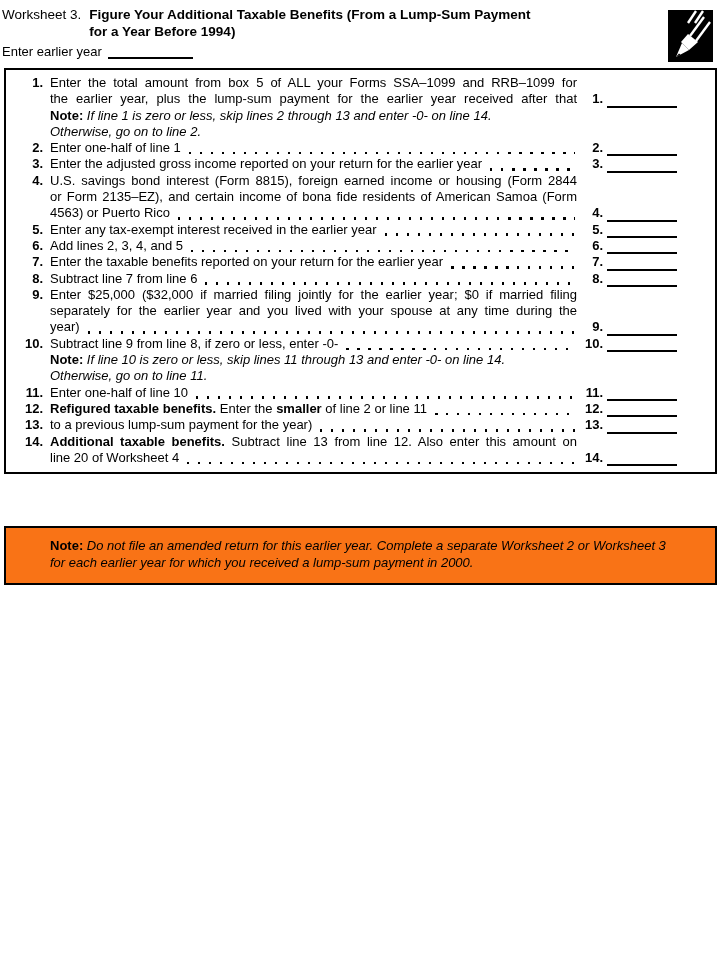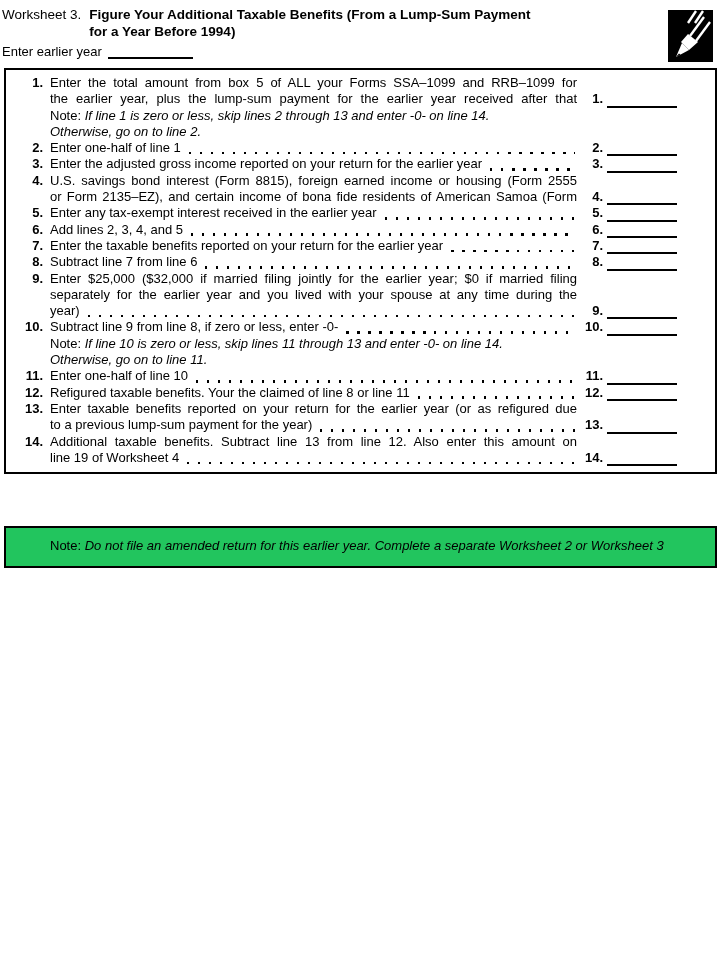--- a/index.html
+++ b/index.html
@@ -31,29 +31,29 @@
   .tline.lastline { display:flex; }
   .tline.lastline .ltxt { white-space:nowrap; }
   .dots {
     flex:1; height:2.5px; align-self:flex-end; margin:0 2px 2px 8px; min-width:12px;
     background-image:repeating-linear-gradient(to right, #000 0px, #000 2.5px, transparent 2.5px, transparent 11px);
   }
   .ans { align-self:end; display:flex; align-items:flex-end; line-height:16.3px; }
   .anum { font-weight:bold; width:26px; text-align:right; }
   .blankline { width:70px; border-bottom:2.5px solid #000; height:14px; margin-left:4px; }
   .seg-n { font-weight:normal; font-style:normal; }
-  .seg-b { font-weight:normal; font-style:normal; }
+  .seg-b { font-weight:bold; font-style:normal; }
   .seg-i { font-style:italic; }
   .noterow .txt { font-style:normal; }
 
   
   .note-box {
     position:absolute; top:526px; left:4px; width:713px;
     border:2.5px solid #000; padding:9px 18px 12px 44px;
-    line-height:17px; background:#22c55e;
+    line-height:17px; background:#f97316;
   }
 </style>
 </head>
 <body>
 
 <div class="header">
   <span class="ws-label">Worksheet 3.</span>
   <span class="ws-title">
     <span>Figure Your Additional Taxable Benefits (From a Lump-Sum Payment</span><br>
     <span>for a Year Before 1994)</span>
@@ -121,22 +121,26 @@
           </div>
         </div>
         <div class="ans">
           <span class="anum">3.</span>
           <span class="blankline"></span>
         </div>
       </div>
       <div class="row">
         <div class="num">4.</div>
         <div class="txt">
-          <div class="tline just"><span class="seg-n">U.S. savings bond interest (Form 8815), foreign earned income or housing (Form 2555</span></div>
+          <div class="tline just"><span class="seg-n">U.S. savings bond interest (Form 8815), foreign earned income or housing (Form 2844</span></div>
           <div class="tline just"><span class="seg-n">or Form 2135–EZ), and certain income of bona fide residents of American Samoa (Form</span></div>
+          <div class="tline lastline">
+            <span class="ltxt"><span class="seg-n">4563) or Puerto Rico</span></span>
+            <span class="dots"></span>
+          </div>
         </div>
         <div class="ans">
           <span class="anum">4.</span>
           <span class="blankline"></span>
         </div>
       </div>
       <div class="row">
         <div class="num">5.</div>
         <div class="txt">
           <div class="tline lastline">
@@ -234,57 +238,57 @@
         </div>
         <div class="ans">
           <span class="anum">11.</span>
           <span class="blankline"></span>
         </div>
       </div>
       <div class="row">
         <div class="num">12.</div>
         <div class="txt">
           <div class="tline lastline">
-            <span class="ltxt"><span class="seg-b">Refigured taxable benefits.</span><span class="seg-n"> Your the </span><span class="seg-b">claimed</span><span class="seg-n"> of line 8 or line 11</span></span>
+            <span class="ltxt"><span class="seg-b">Refigured taxable benefits.</span><span class="seg-n"> Enter the </span><span class="seg-b">smaller</span><span class="seg-n"> of line 2 or line 11</span></span>
             <span class="dots"></span>
           </div>
         </div>
         <div class="ans">
           <span class="anum">12.</span>
           <span class="blankline"></span>
         </div>
       </div>
       <div class="row">
         <div class="num">13.</div>
         <div class="txt">
-          <div class="tline just"><span class="seg-n">Enter taxable benefits reported on your return for the earlier year (or as refigured due</span></div>
           <div class="tline lastline">
             <span class="ltxt"><span class="seg-n">to a previous lump-sum payment for the year)</span></span>
             <span class="dots"></span>
           </div>
         </div>
         <div class="ans">
           <span class="anum">13.</span>
           <span class="blankline"></span>
         </div>
       </div>
       <div class="row">
         <div class="num">14.</div>
         <div class="txt">
           <div class="tline just"><span class="seg-b">Additional taxable benefits.</span><span class="seg-n"> Subtract line 13 from line 12. Also enter this amount on</span></div>
           <div class="tline lastline">
-            <span class="ltxt"><span class="seg-n">line 19 of Worksheet 4</span></span>
+            <span class="ltxt"><span class="seg-n">line 20 of Worksheet 4</span></span>
             <span class="dots"></span>
           </div>
         </div>
         <div class="ans">
           <span class="anum">14.</span>
           <span class="blankline"></span>
         </div>
       </div>
     </div>
 </div>
 
 <div class="note-box">
   <div id="footer-note-text">
       <div class="tline"><span class="seg-b">Note:</span><span class="seg-i"> Do not file an amended return for this earlier year. Complete a separate Worksheet 2 or Worksheet 3</span></div>
+      <div class="tline"><span class="seg-i">for each earlier year for which you received a lump-sum payment in 2000.</span></div>
     </div>
 </div>
 
 </body></html>

